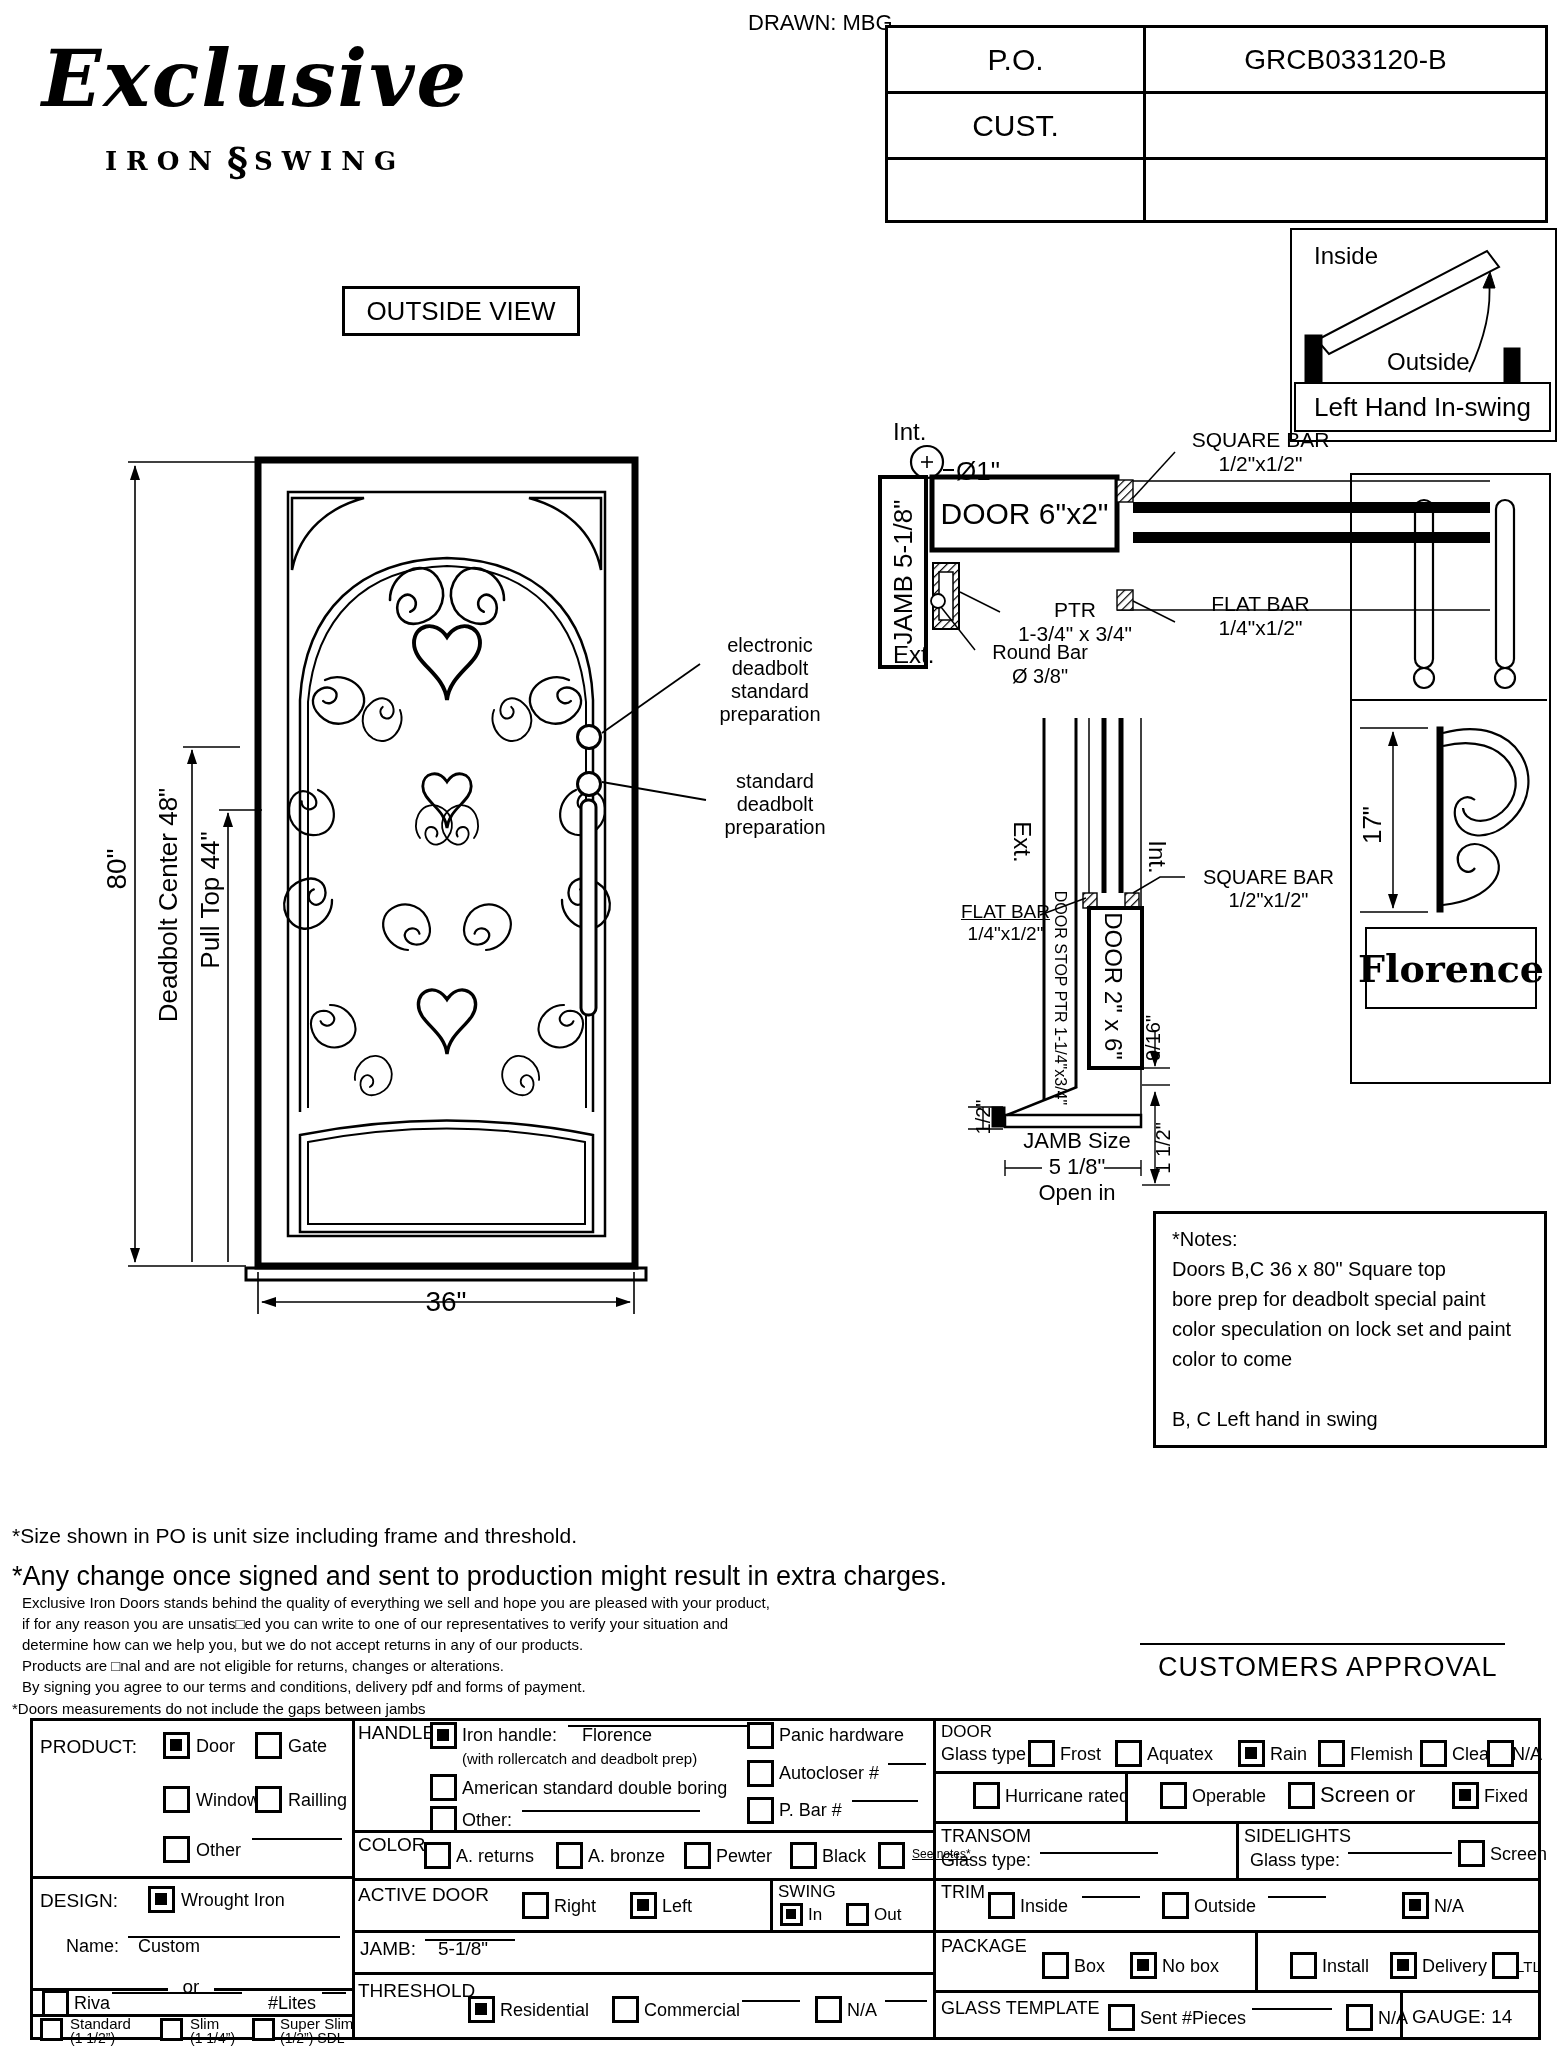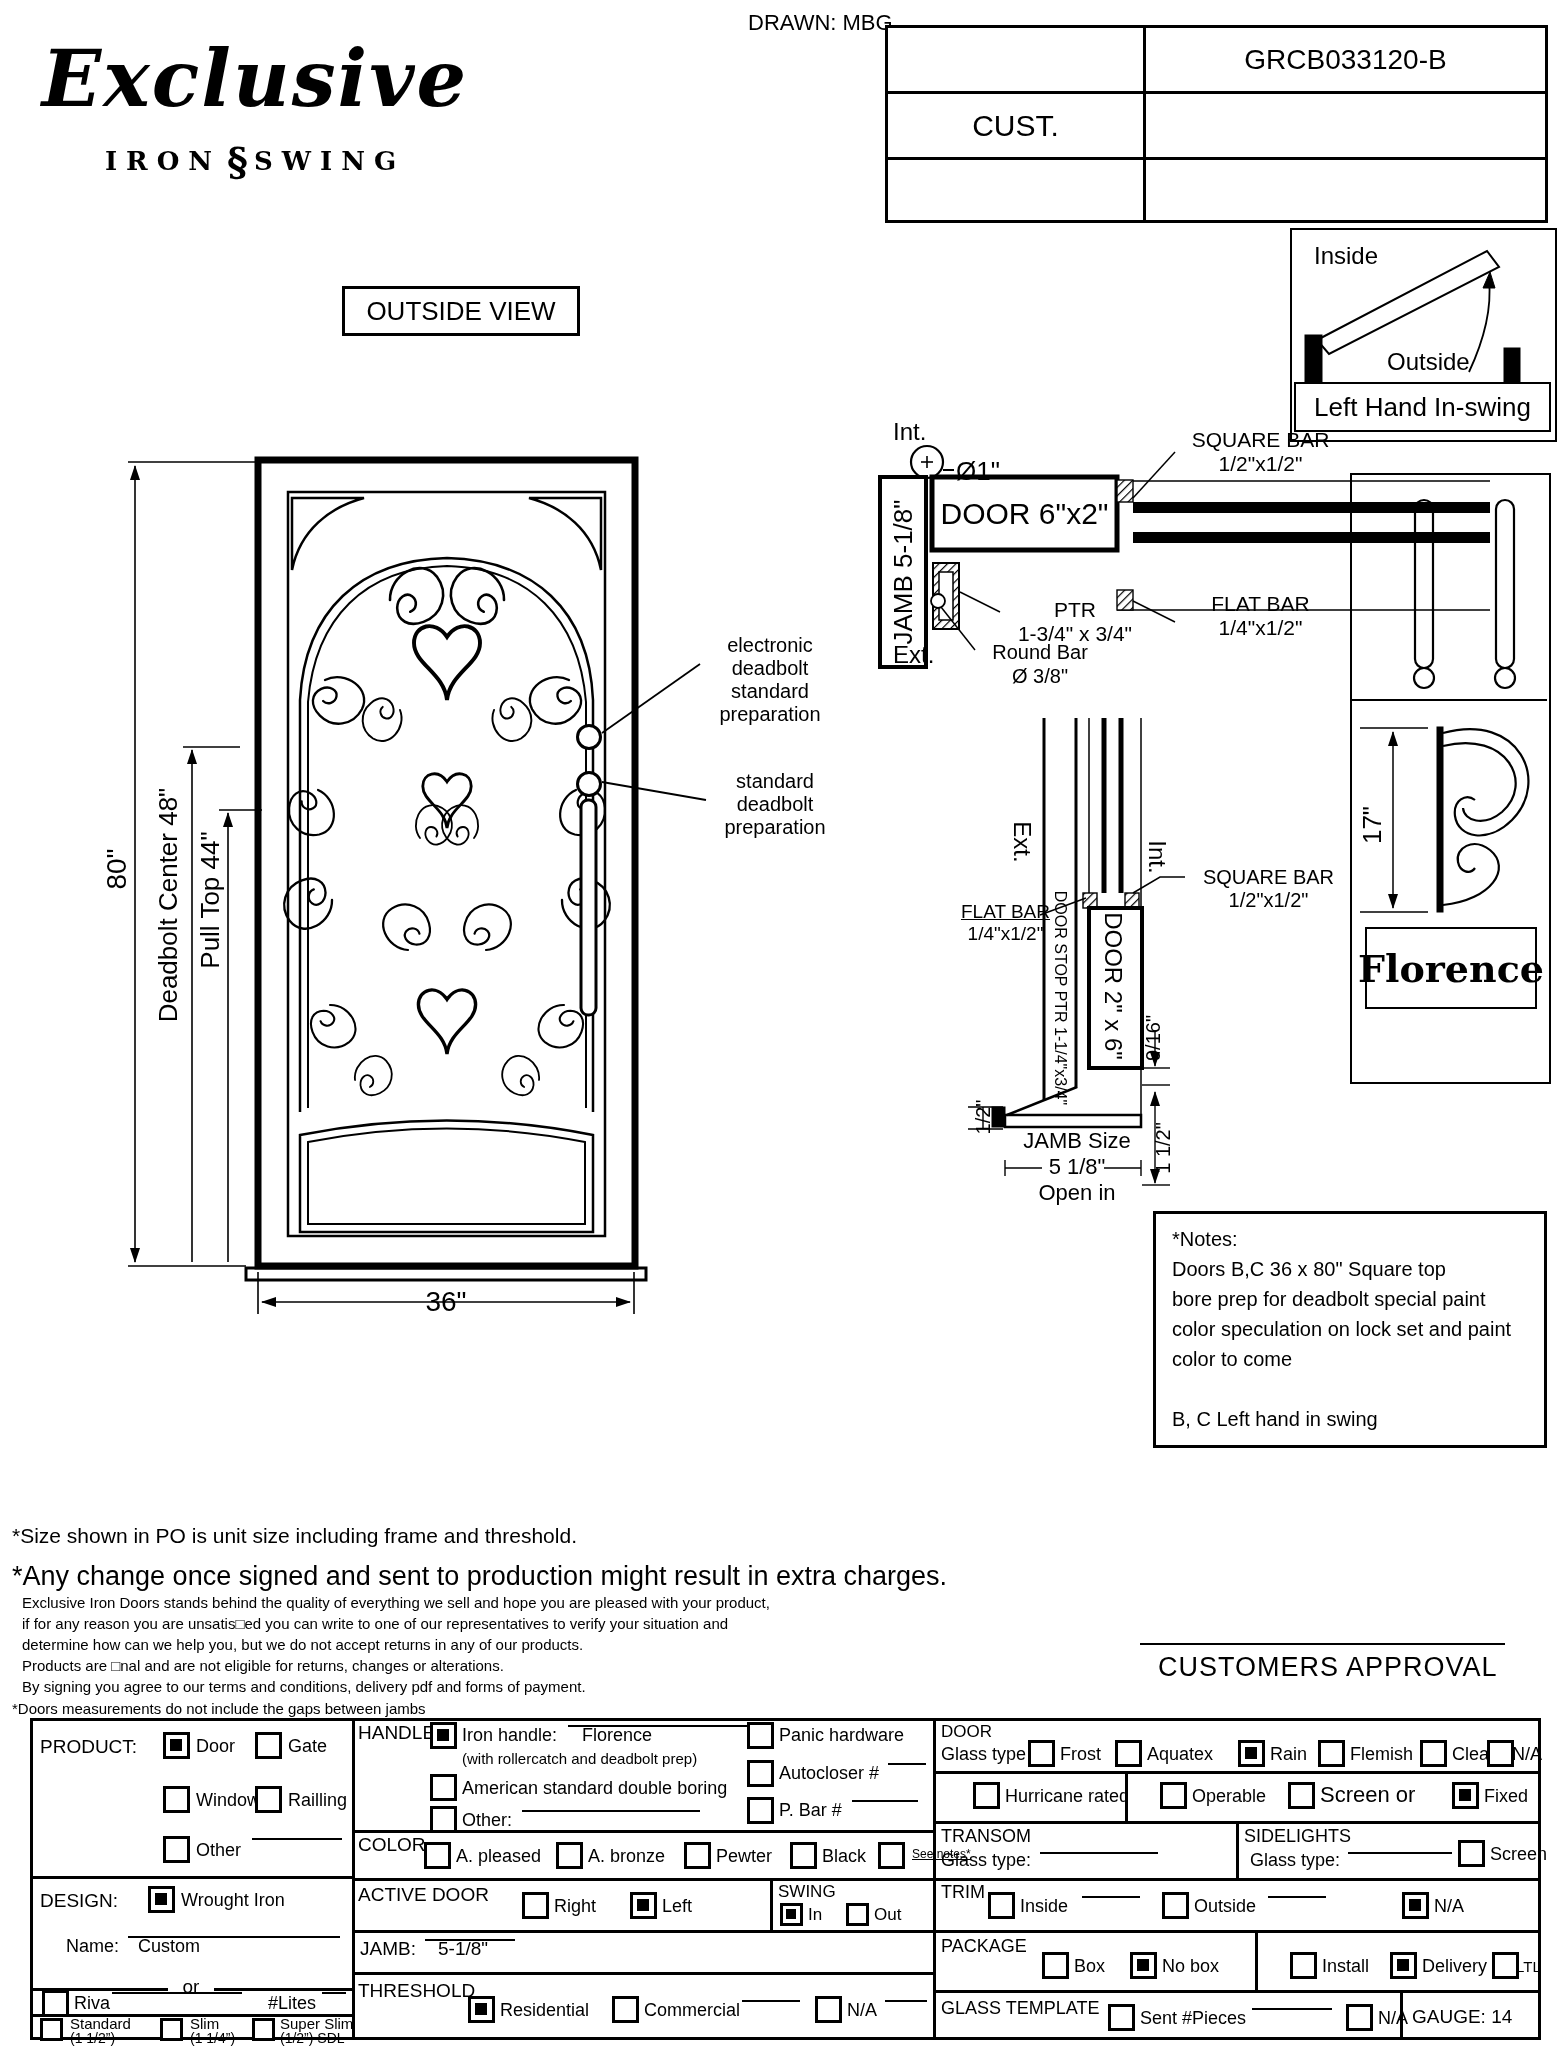--- a/index.html
+++ b/index.html
@@ -186,20 +186,21 @@
     <span class="logo-sub" style="font-size:40px;letter-spacing:0;margin:0 6px">§</span>
     <span class="logo-sub">SWING</span>
   </div>
 
   <div class="abs f22" style="left:748px;top:10px">DRAWN: MBG</div>
 
   <div class="box" style="left:885px;top:25px;width:663px;height:198px">
     <div class="vr" style="left:255px;top:0;height:192px"></div>
     <div class="hrz" style="left:0;top:63px;width:657px"></div>
     <div class="hrz" style="left:0;top:129px;width:657px"></div>
+    <div class="abs f30 ctr" style="left:0;top:0;width:255px;height:63px">P.O.</div>
     <div class="abs f28 ctr" style="left:258px;top:0;width:399px;height:63px">GRCB033120-B</div>
     <div class="abs f30 ctr" style="left:0;top:66px;width:255px;height:63px">CUST.</div>
     <div class="abs f28 ctr" style="left:258px;top:66px;width:399px;height:63px"></div>
     <div class="abs f28 ctr" style="left:258px;top:132px;width:399px;height:60px"></div>
   </div>
 
   <div class="box ctr f26" style="left:342px;top:286px;width:238px;height:50px">OUTSIDE VIEW</div>
 
   <div class="abs f28 ctr rot-ccw" style="left:57px;top:852px;width:120px;height:34px">80"</div>
   <div class="abs f26 ctr rot-ccw" style="left:8px;top:888px;width:320px;height:34px">Deadbolt Center 48"</div>
@@ -349,21 +350,21 @@
   <div class="abs f18" style="left:779px;top:1725px">Panic hardware</div>
   <span class="cb" style="left:747px;top:1760px"></span>
   <div class="abs f18" style="left:779px;top:1763px">Autocloser #</div>
   <div class="bl" style="left:888px;top:1763px;width:38px"></div>
   <span class="cb" style="left:747px;top:1797px"></span>
   <div class="abs f18" style="left:779px;top:1800px">P. Bar #</div>
   <div class="bl" style="left:852px;top:1800px;width:66px"></div>
 
   <div class="abs f19" style="left:358px;top:1834px">COLOR</div>
   <span class="cb" style="left:424px;top:1842px"></span>
-  <div class="abs f18" style="left:456px;top:1846px">A. pleased</div>
+  <div class="abs f18" style="left:456px;top:1846px">A. returns</div>
   <span class="cb" style="left:556px;top:1842px"></span>
   <div class="abs f18" style="left:588px;top:1846px">A. bronze</div>
   <span class="cb" style="left:684px;top:1842px"></span>
   <div class="abs f18" style="left:716px;top:1846px">Pewter</div>
   <span class="cb" style="left:790px;top:1842px"></span>
   <div class="abs f18" style="left:822px;top:1846px">Black</div>
   <span class="cb" style="left:878px;top:1842px"></span>
   <div class="abs underl" style="left:912px;top:1847px;font-size:12px">See notes*</div>
 
   <div class="abs f19" style="left:358px;top:1884px">ACTIVE DOOR</div>

